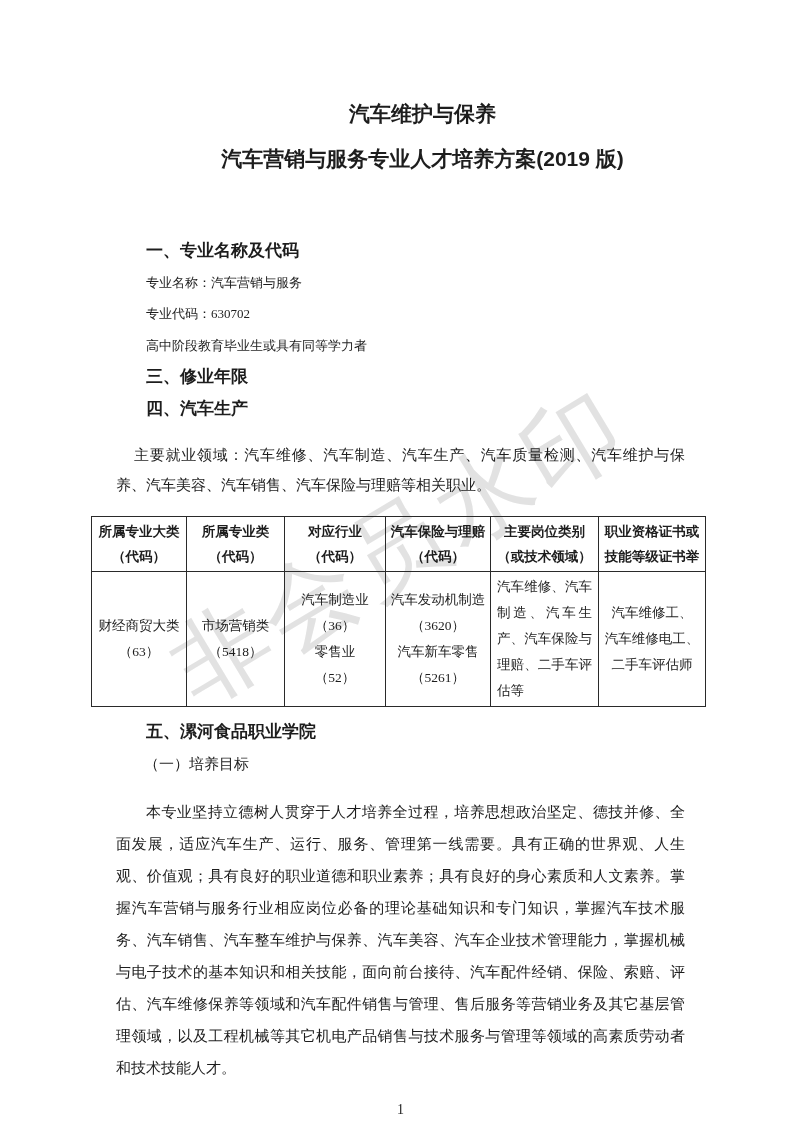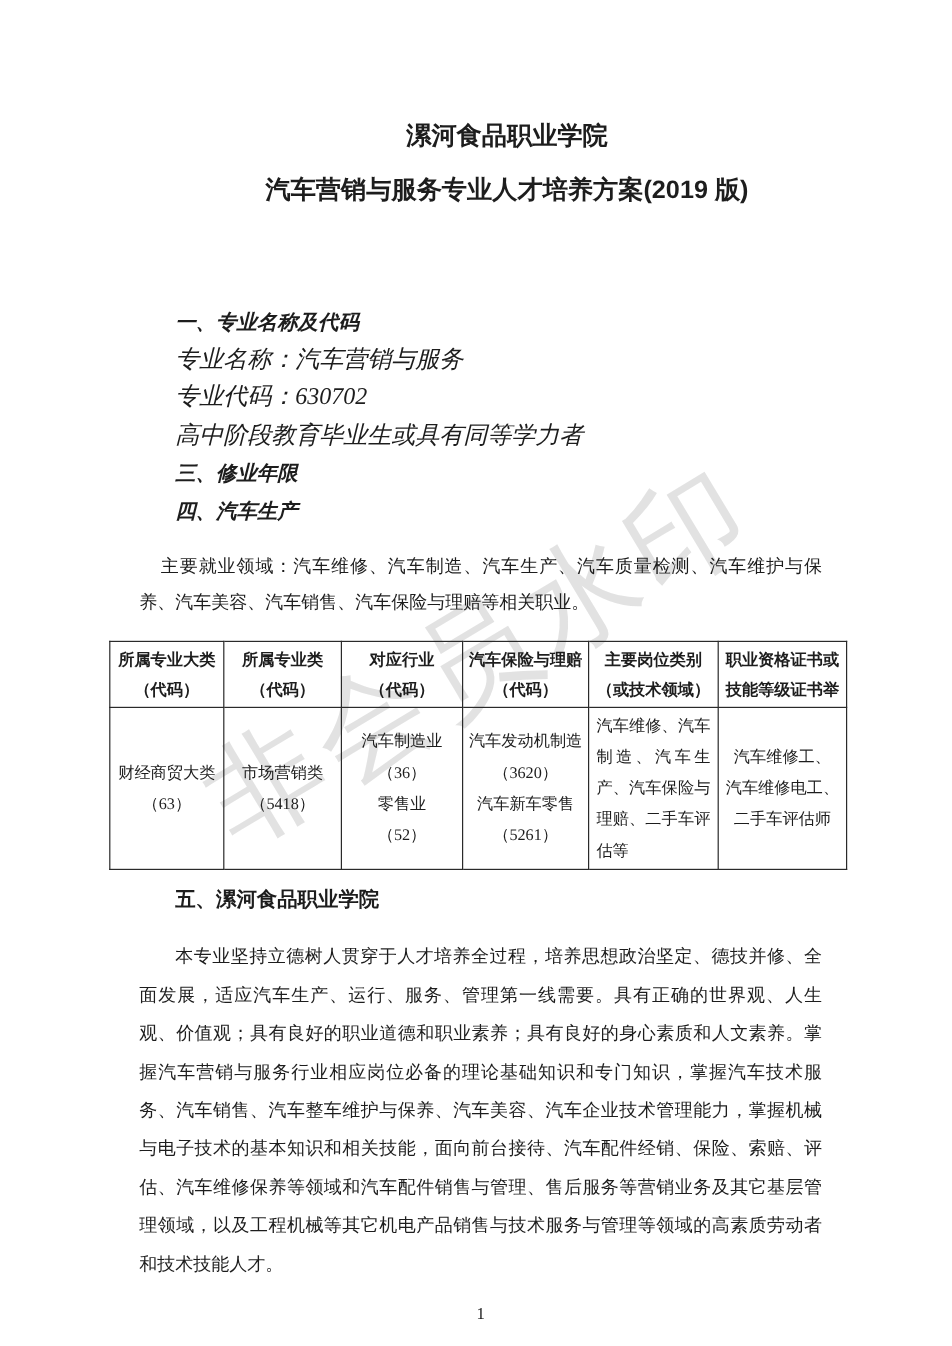--- a/index.html
+++ b/index.html
@@ -18,27 +18,27 @@
     font-size:96px;letter-spacing:6px;white-space:nowrap;
     color:#cbcbcb;opacity:0.55;z-index:0;user-select:none;
   }
   .content{position:relative;z-index:1;padding:99px 92px 0 100px;width:601px;}
   .doc-title,.doc-subtitle{
     margin:0;text-align:center;text-indent:44px;
     font-family:"Liberation Sans","DejaVu Sans",sans-serif;
     font-weight:bold;font-size:21px;line-height:30px;
   }
   .doc-subtitle{margin-top:15px;}
-  .intro{margin-top:79px;font-style:italic;}
+  .intro{margin-top:61px;}
   .intro > div{line-height:31.5px;}
   .h{
     font-family:"Liberation Sans","DejaVu Sans",sans-serif;
     font-weight:bold;font-size:17px;text-indent:46px;
   }
-  .line{font-size:20px;text-indent:46px;}
+  .line{font-size:13px;text-indent:46px;}
   .para{margin:16px;text-align:justify;}
   .para-s4{font-size:15px;line-height:30px;text-indent:18px;}
   .career-table{
     border-collapse:collapse;table-layout:fixed;
     width:614px;margin-left:-9px;margin-top:4px;
     font-size:13.5px;
   }
   .career-table th,.career-table td{
     border:1px solid #2a2a2a;
     white-space:pre-line;vertical-align:middle;text-align:center;
@@ -51,21 +51,21 @@
   .para-s5{font-size:15px;line-height:32px;text-indent:2em;}
   .pagenum{text-align:center;margin-top:6px;font-size:14px;line-height:20px;}
 </style>
 </head>
 <body>
 
 <div class="page">
   <div class="watermark">非会员水印</div>
 
   <div class="content">
-    <h1 class="doc-title">漯河食品职业学院</h1>
+    <h1 class="doc-title">汽车维护与保养</h1>
     <h1 class="doc-subtitle">汽车营销与服务专业人才培养方案(2019 版)</h1>
 
     <div class="intro">
       <div class="h">一、专业名称及代码</div>
       <div class="line">专业名称：汽车营销与服务</div>
       <div class="line">专业代码：630702</div>
       <div class="line">高中阶段教育毕业生或具有同等学力者</div>
       <div class="h">三、修业年限</div>
       <div class="h">四、汽车生产</div>
     </div>
@@ -113,17 +113,18 @@
 （5261）</td>
           <td class="justify">汽车维修、汽车制造、汽车生产、汽车保险与理赔、二手车评估等</td>
           <td>汽车维修工、
 汽车维修电工、
 二手车评估师</td>
         </tr>
       </tbody>
     </table>
 
     <div class="h h5">五、漯河食品职业学院</div>
+    <div class="sub">（一）培养目标</div>
     <p class="para para-s5">本专业坚持立德树人贯穿于人才培养全过程，培养思想政治坚定、德技并修、全面发展，适应汽车生产、运行、服务、管理第一线需要。具有正确的世界观、人生观、价值观；具有良好的职业道德和职业素养；具有良好的身心素质和人文素养。掌握汽车营销与服务行业相应岗位必备的理论基础知识和专门知识，掌握汽车技术服务、汽车销售、汽车整车维护与保养、汽车美容、汽车企业技术管理能力，掌握机械与电子技术的基本知识和相关技能，面向前台接待、汽车配件经销、保险、索赔、评估、汽车维修保养等领域和汽车配件销售与管理、售后服务等营销业务及其它基层管理领域，以及工程机械等其它机电产品销售与技术服务与管理等领域的高素质劳动者和技术技能人才。</p>
 
     <div class="pagenum">1</div>
   </div>
 </div>
 
 </body></html>

